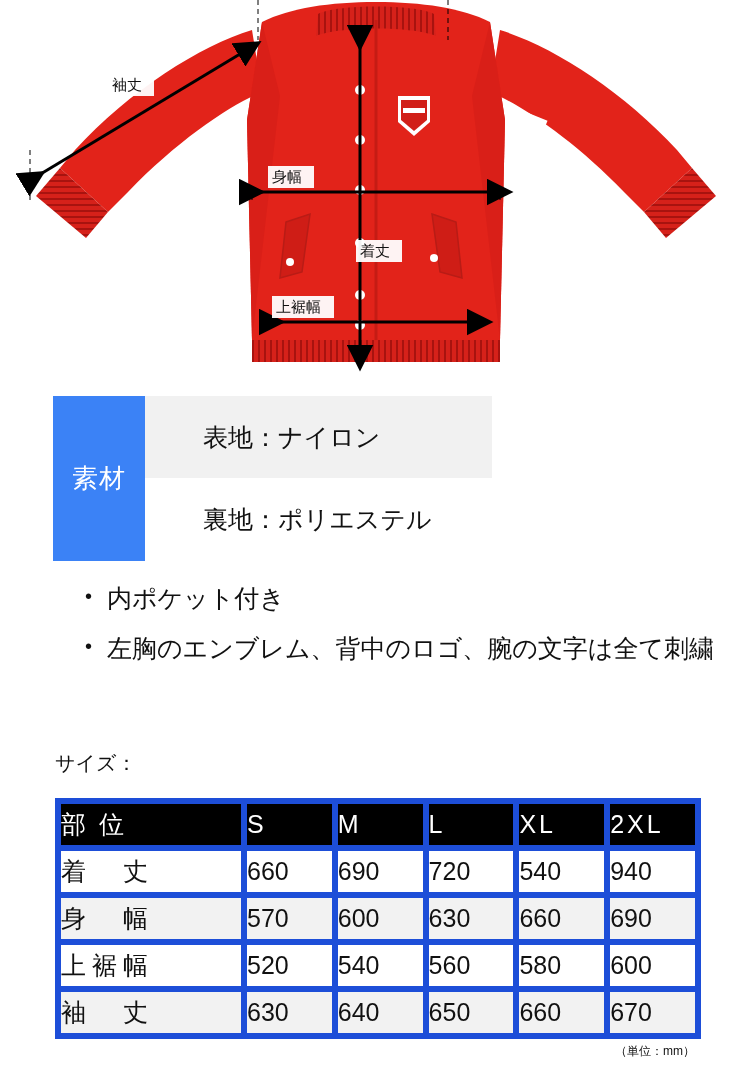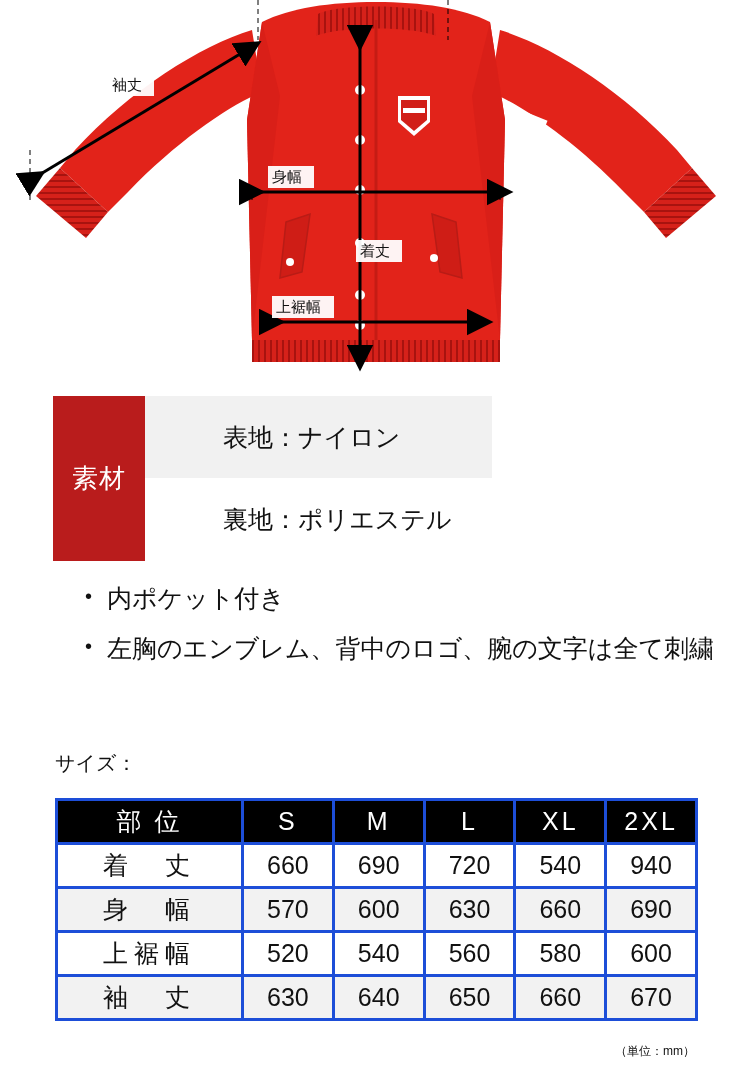--- a/index.html
+++ b/index.html
@@ -35,40 +35,40 @@
     top: 396px;
     width: 640px;
     height: 165px;
   }
   #material-tag {
     position: absolute;
     left: 0;
     top: 0;
     width: 92px;
     height: 165px;
-    background: #b91c1c;
+    background: #3b82f6;
     color: #ffffff;
     font-size: 26px;
     display: flex;
     align-items: center;
     justify-content: center;
     letter-spacing: 1px;
   }
   #material-rows {
     position: absolute;
     left: 92px;
     top: 0;
     width: 548px;
     height: 165px;
   }
   .material-row {
     height: 82px;
     display: flex;
     align-items: center;
-    padding-left: 78px;
+    padding-left: 58px;
     box-sizing: border-box;
     font-size: 25px;
     color: #111;
   }
   .material-row.shaded {
     background: #f1f1f1;
     width: 347px;
   }
 
   
@@ -112,22 +112,22 @@
     top: 798px;
     width: 640px;
   }
   table.size-table {
     border-collapse: collapse;
     width: 640px;
     table-layout: fixed;
   }
   table.size-table th,
   table.size-table td {
-    border: 3px solid #1d4ed8;
-    text-align: center;
+    border: 6px solid #1d4ed8;
+    text-align: left;
     font-size: 25px;
     height: 41px;
     padding: 0;
     color: #111;
   }
   table.size-table thead th {
     background: #000000;
     color: #ffffff;
     font-weight: normal;
     letter-spacing: 3px;

